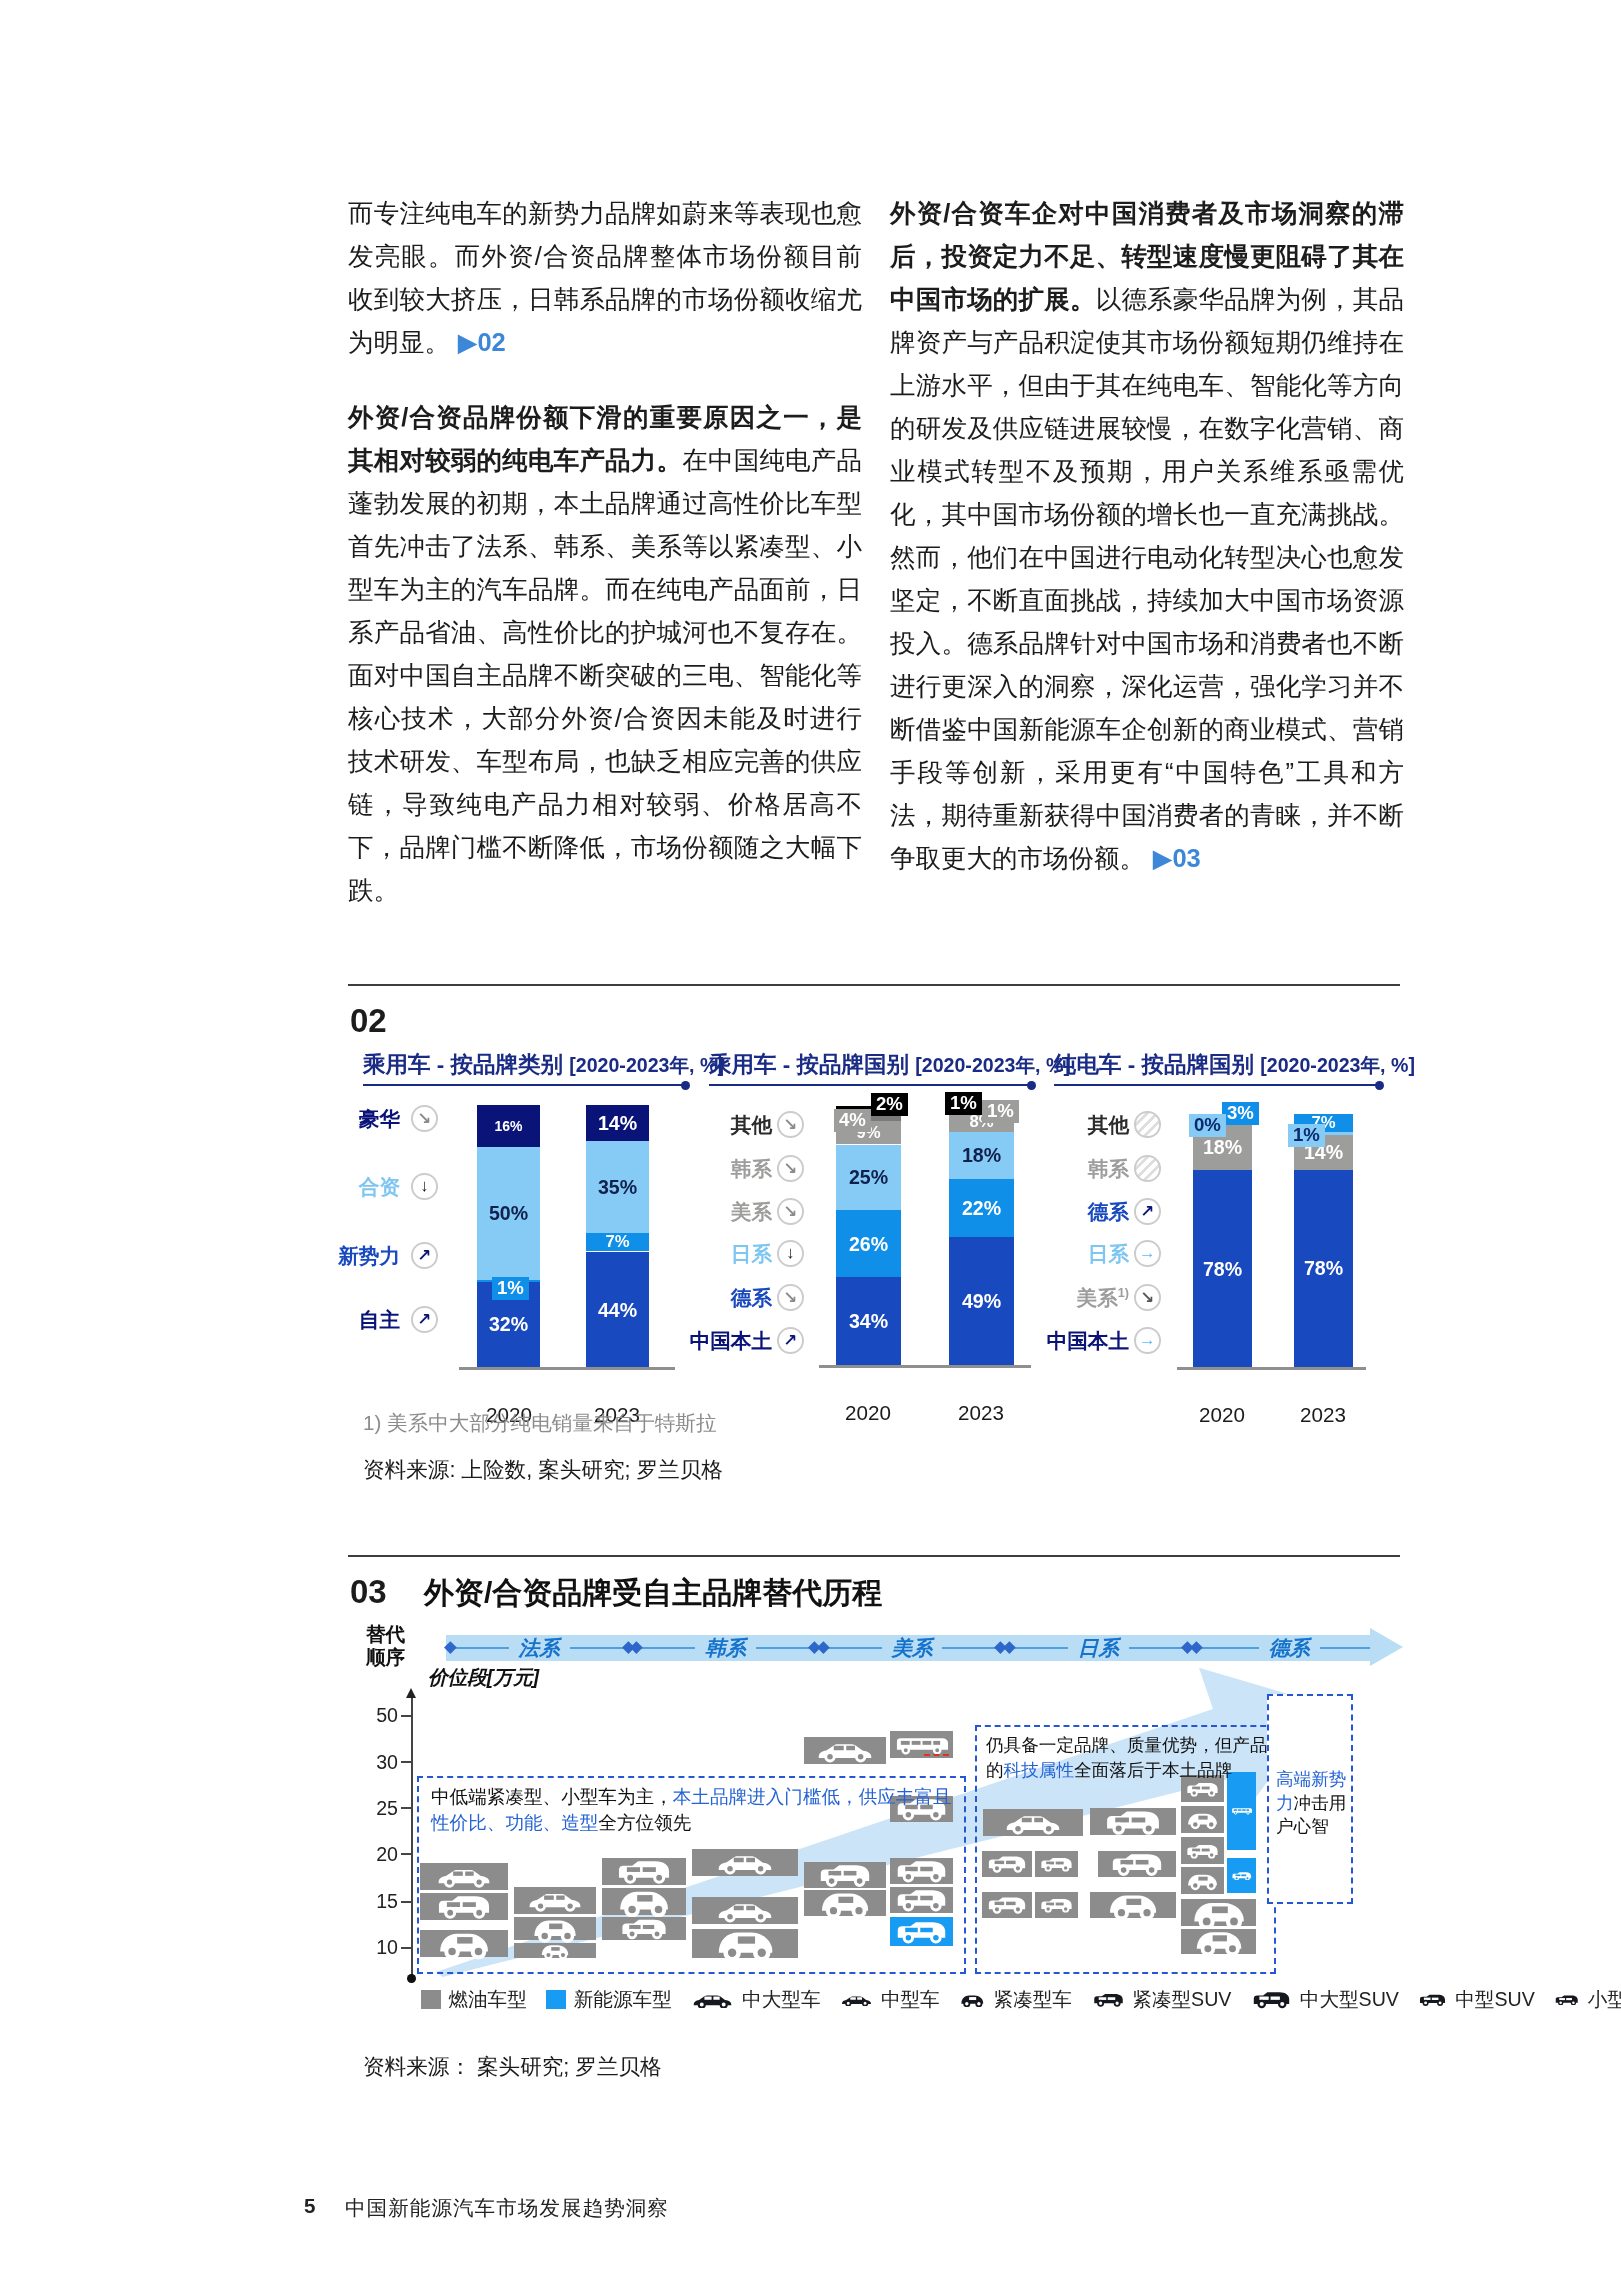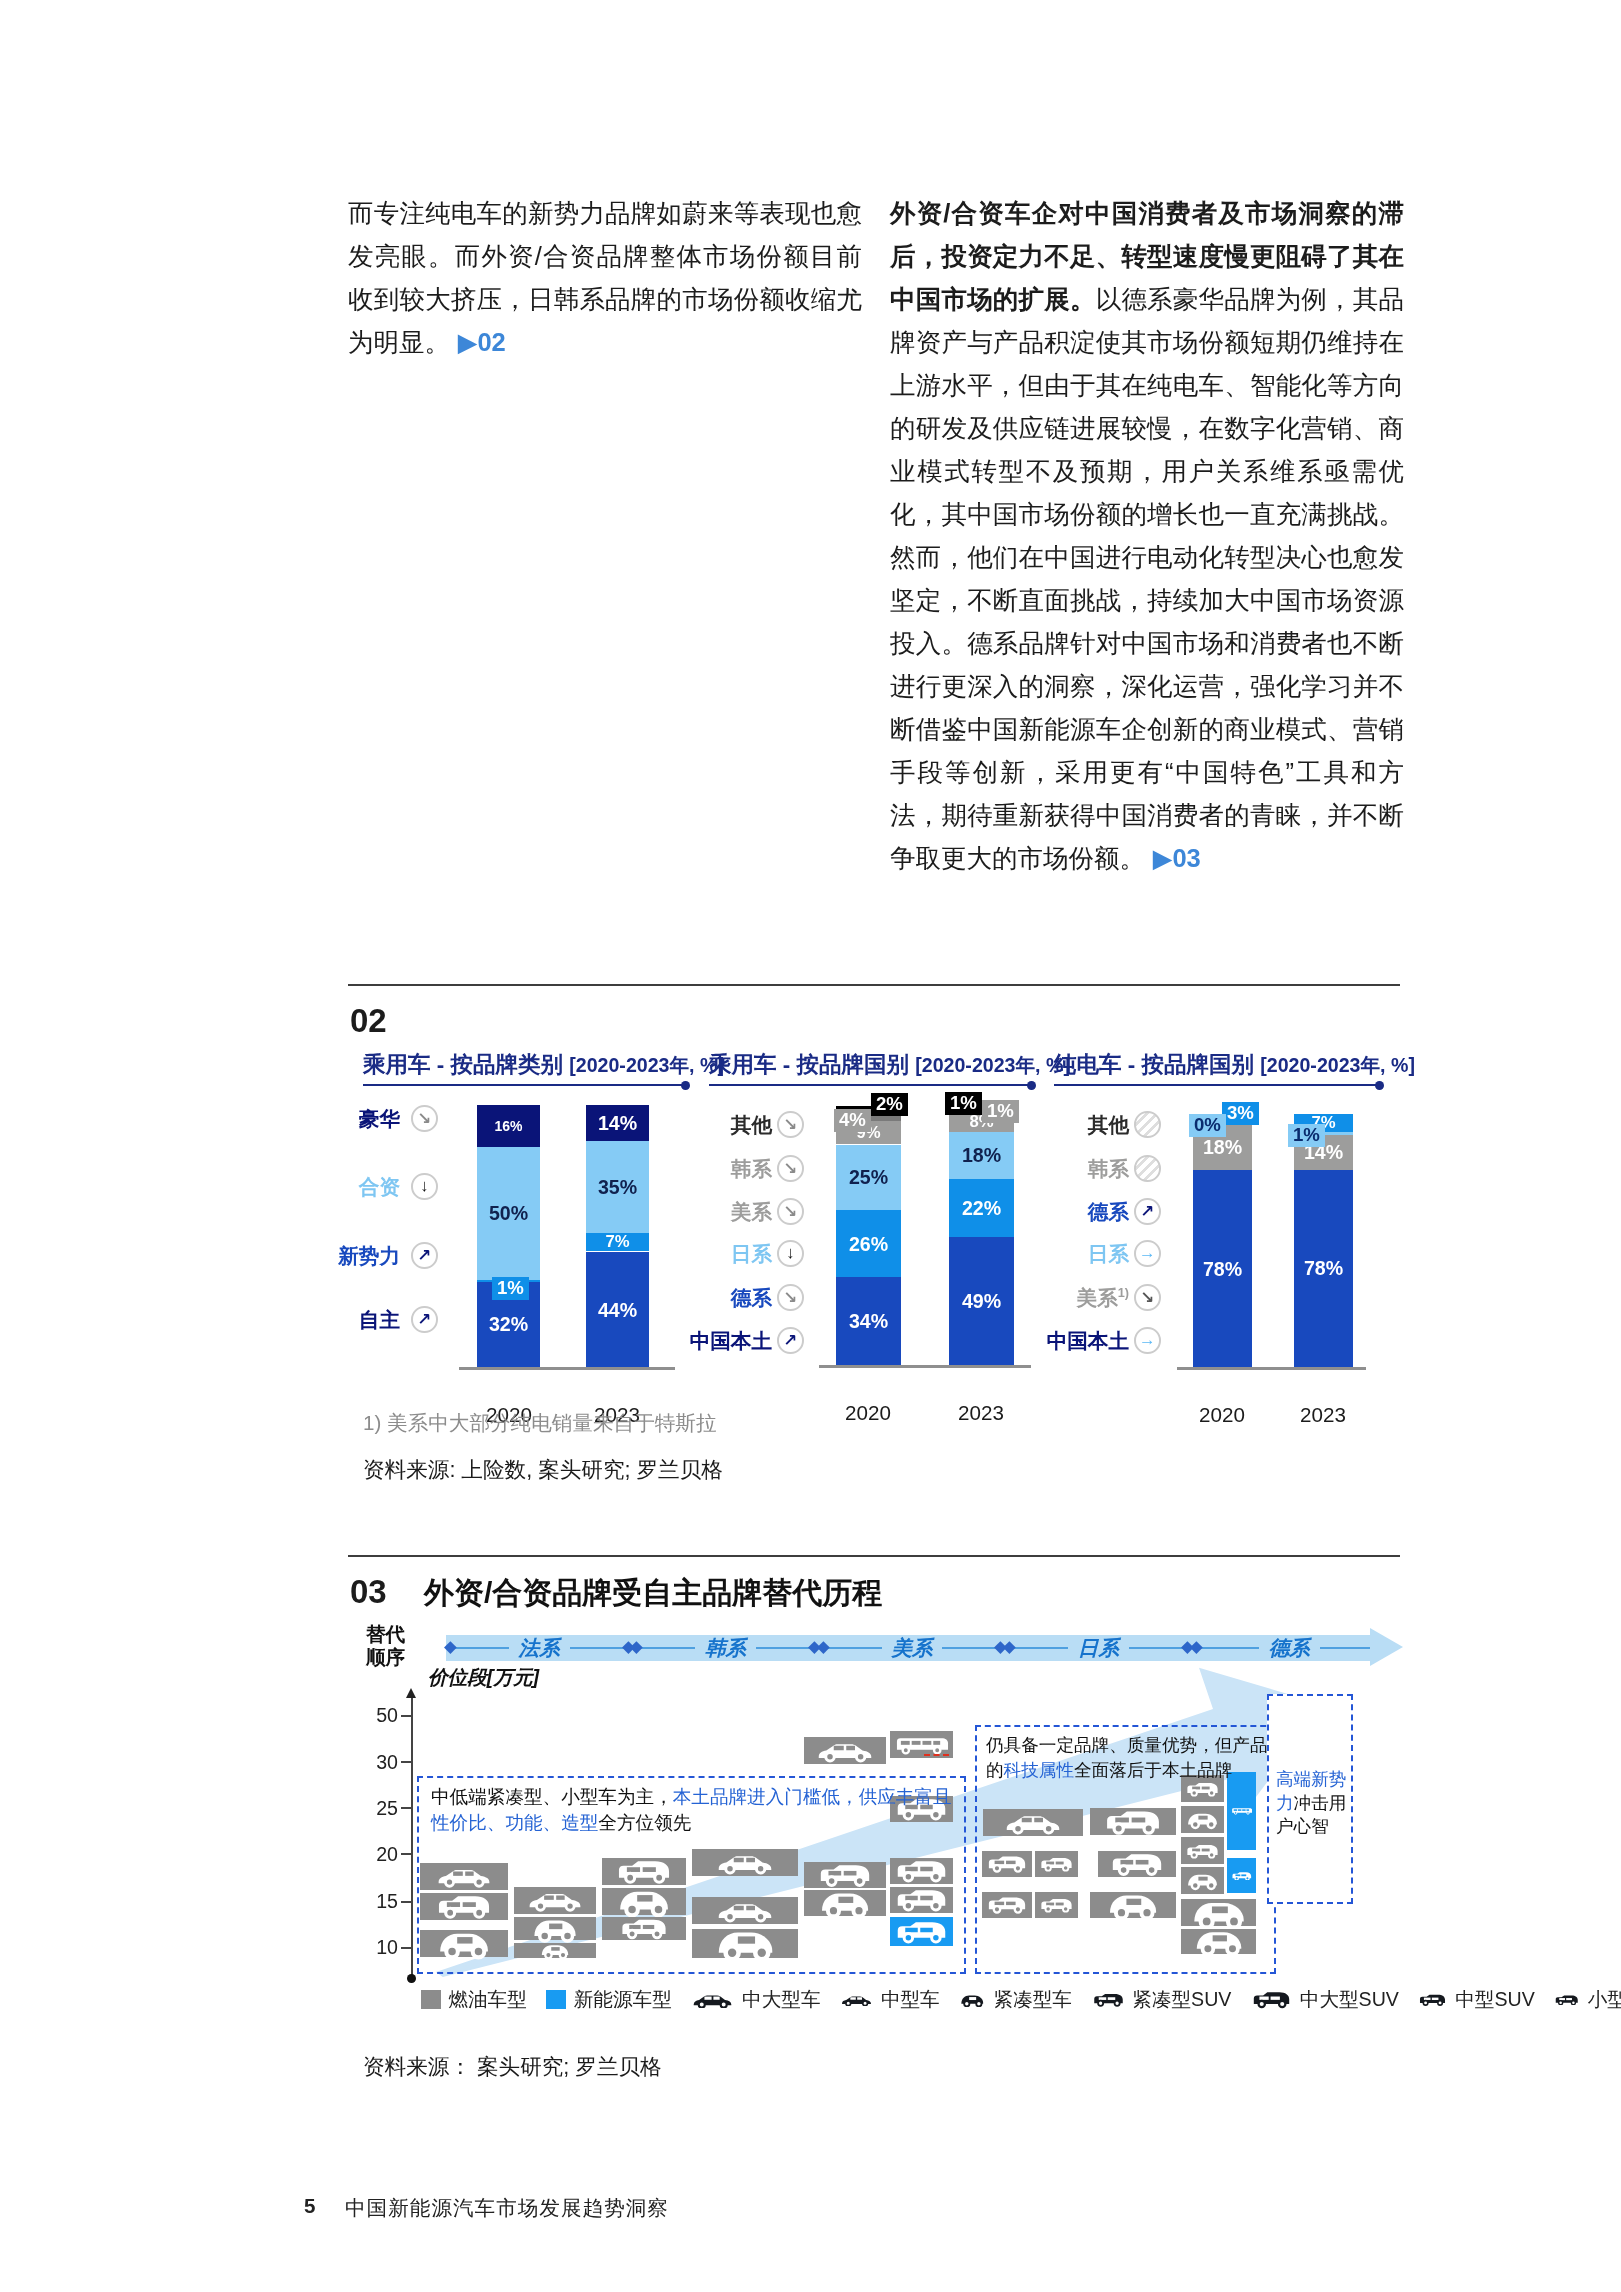--- a/index.html
+++ b/index.html
@@ -52,20 +52,21 @@
   .leg3 .sw{width:19.6px;height:19.6px;display:inline-block;}
   .footer{position:absolute;font-size:20.6px;color:#222;}
 </style>
 </head>
 <body>
 
 <div class="canvas">
 
   <div class="col" style="left:348px" id="col-left">
       <p><span>而专注纯电车的新势力品牌如蔚来等表现也愈发亮眼。而外资/合资品牌整体市场份额目前收到较大挤压，日韩系品牌的市场份额收缩尤为明显。</span><span class="link" style="color: rgb(61, 135, 216);">▶02</span></p>
+      <p><span class="lead">外资/合资品牌份额下滑的重要原因之一，是其相对较弱的纯电车产品力。</span><span>在中国纯电产品蓬勃发展的初期，本土品牌通过高性价比车型首先冲击了法系、韩系、美系等以紧凑型、小型车为主的汽车品牌。而在纯电产品面前，日系产品省油、高性价比的护城河也不复存在。面对中国自主品牌不断突破的三电、智能化等核心技术，大部分外资/合资因未能及时进行技术研发、车型布局，也缺乏相应完善的供应链，导致纯电产品力相对较弱、价格居高不下，品牌门槛不断降低，市场份额随之大幅下跌。</span></p>
     </div>
   <div class="col" style="left:890px" id="col-right">
       <p><span class="lead">外资/合资车企对中国消费者及市场洞察的滞后，投资定力不足、转型速度慢更阻碍了其在中国市场的扩展。</span><span>以德系豪华品牌为例，其品牌资产与产品积淀使其市场份额短期仍维持在上游水平，但由于其在纯电车、智能化等方向的研发及供应链进展较慢，在数字化营销、商业模式转型不及预期，用户关系维系亟需优化，其中国市场份额的增长也一直充满挑战。然而，他们在中国进行电动化转型决心也愈发坚定，不断直面挑战，持续加大中国市场资源投入。德系品牌针对中国市场和消费者也不断进行更深入的洞察，深化运营，强化学习并不断借鉴中国新能源车企创新的商业模式、营销手段等创新，采用更有“中国特色”工具和方法，期待重新获得中国消费者的青睐，并不断争取更大的市场份额。</span><span class="link" style="color: rgb(61, 135, 216);">▶03</span></p>
     </div>
 
   <div class="rule" style="left:348px;top:984px;width:1052px"></div>
   <div class="fignum" style="left:350px;top:1002px">02</div>
   <div class="layer" id="fig02">
       <div class="subhdr" style="color: rgb(26, 43, 133); left: 363px; top: 1049px;"><span>乘用车 - 按品牌类别 </span><span class="rng">[2020-2023年, %]</span></div>
       <div class="underline" style="background: rgb(26, 43, 133); left: 363px; top: 1084px; width: 323px; height: 2px;">

